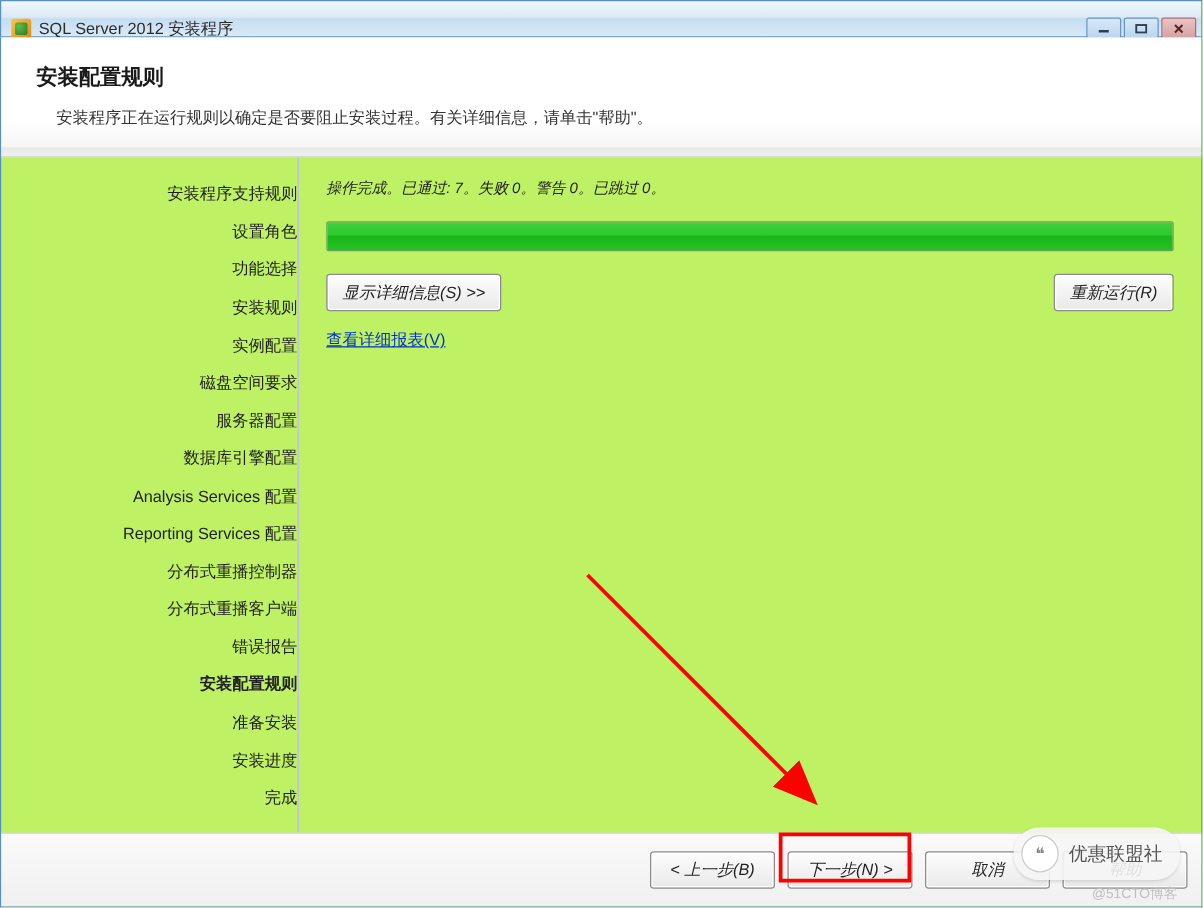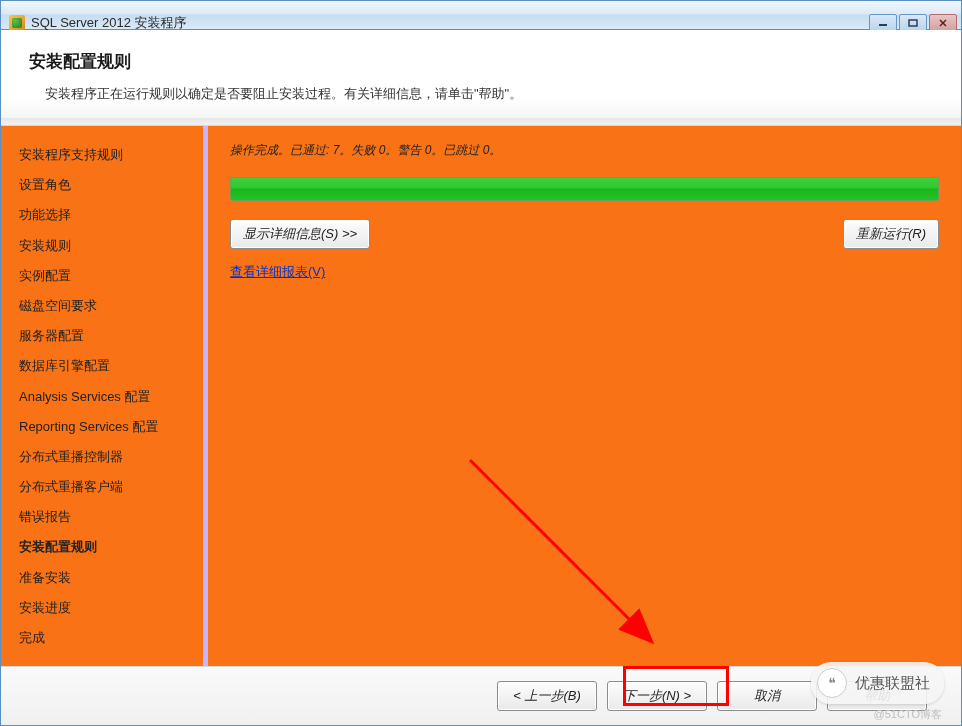--- a/index.html
+++ b/index.html
@@ -36,21 +36,21 @@
       border-radius: 2px;
       display: flex; align-items: center; justify-content: center;
       font-size: 10px; color: #2b3f55;
     }
     .win-btn.close { background: linear-gradient(to bottom, #e8c4c4, #d4a0a0); border-color: #b86a6a; }
 
     
     .window-frame {
       position: absolute; top: 30px; left: 0; right: 0; bottom: 0;
       border: 1px solid #5a8fc2; border-top: none;
-      background: #f97316;
+      background: #bef264;
       display: flex; flex-direction: column;
     }
 
     
     .header-area {
       padding: 20px 28px 22px 28px;
       background: linear-gradient(to bottom, #fff 0%, #fff 70%, #f2f2f2 100%);
       border-bottom: 1px solid #d8d8d8;
       position: relative;
     }
@@ -60,24 +60,25 @@
       pointer-events: none;
     }
     .page-title { font-size: 17px; font-weight: bold; color: #1a1a1a; margin-bottom: 12px; }
     .page-subtitle { font-size: 13px; color: #333; padding-left: 16px; }
 
     
     .body-split { flex: 1; display: flex; overflow: hidden; }
 
     
     .sidebar {
-      width: 207px;
-      border-right: 5px solid #c4b5fd;
+      width: 238px;
+      border-right: 1px solid #c4b5fd;
       padding: 14px 0 14px 18px;
       overflow: auto;
+      text-align: right;
     }
     .sidebar-item {
       font-size: 13px; color: #222; padding: 6px 0;
       line-height: 1.4;
     }
     .sidebar-item.active { font-weight: bold; }
 
     
     .content {
       flex: 1; padding: 16px 22px 0 22px; position: relative;
@@ -103,21 +104,21 @@
       font-style: italic;
     }
     .link {
       color: #0033cc; text-decoration: underline; font-size: 13px;
       display: inline-block; margin-top: 14px;
     }
 
     
     .footer {
       border-top: 1px solid #d8d8d8;
-      padding: 14px 34px;
+      padding: 14px 11px;
       display: flex; justify-content: flex-end; gap: 10px;
       background: linear-gradient(to bottom, #fafafa, #f0f0f0);
     }
     .footer .btn { min-width: 100px; justify-content: center; }
 
     
     .arrow-svg {
       position: absolute; left: 0; top: 0; pointer-events: none;
     }
     .red-box {

